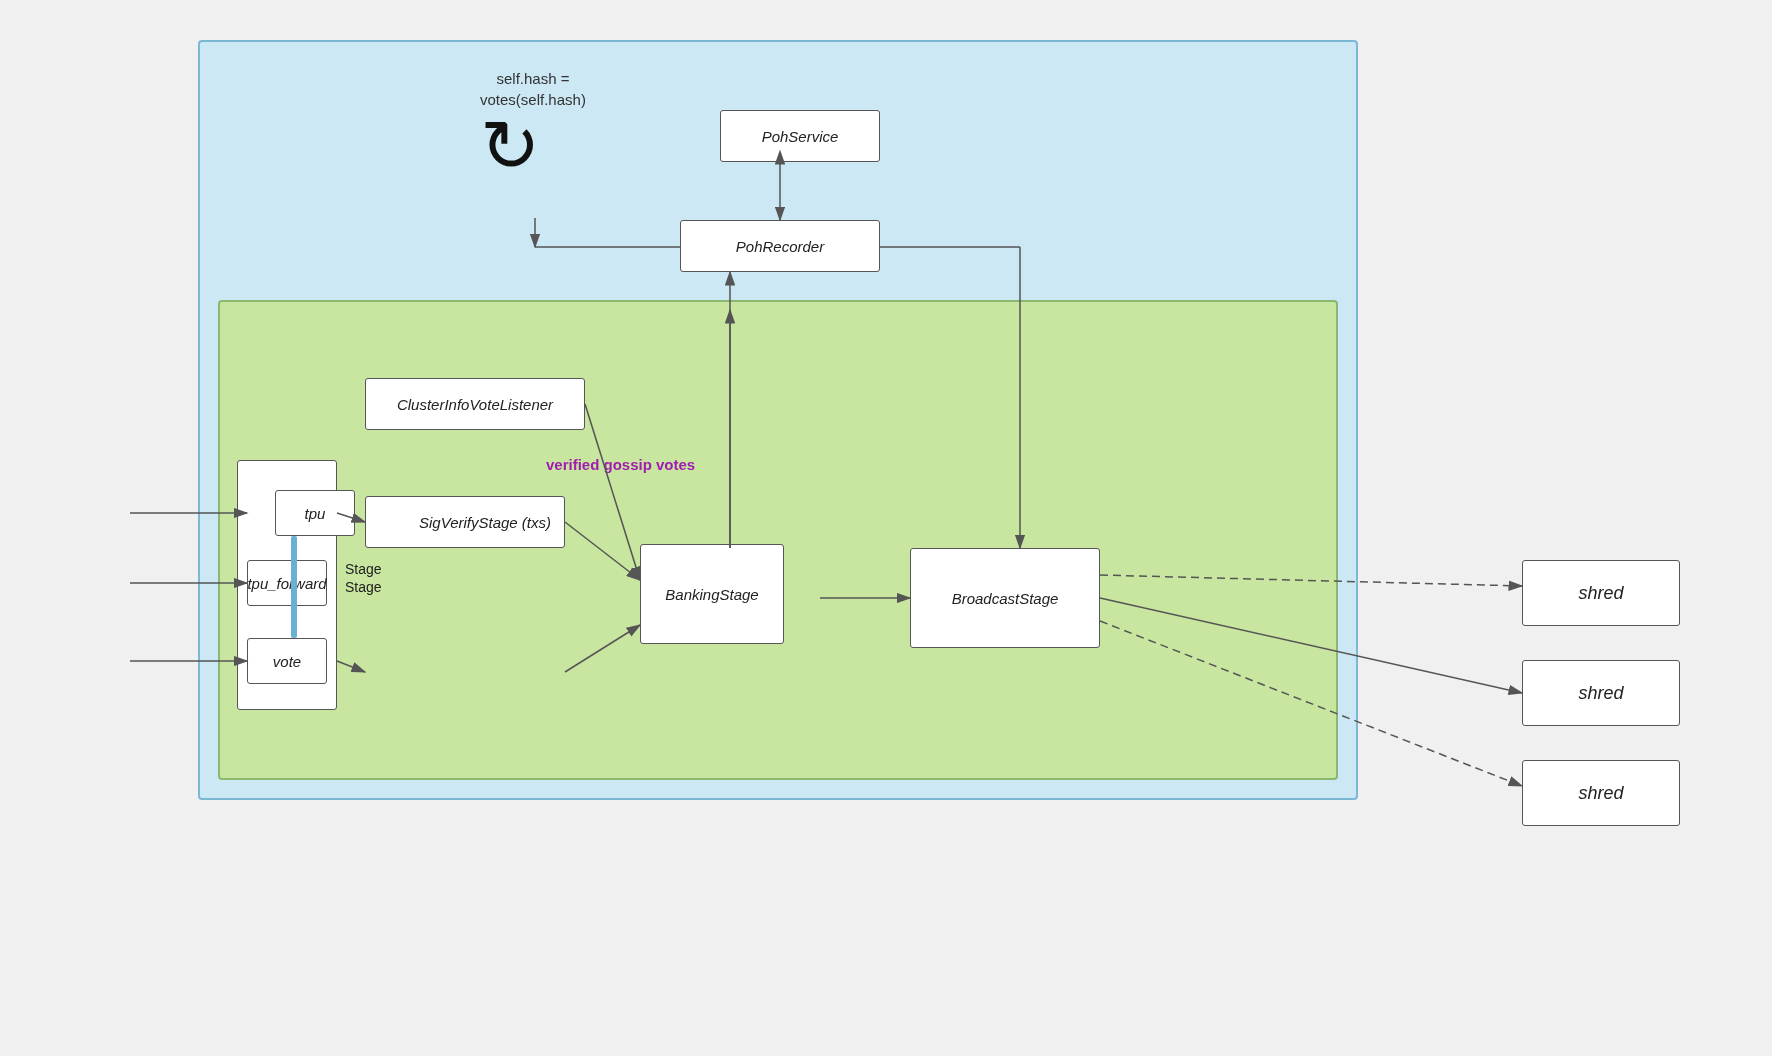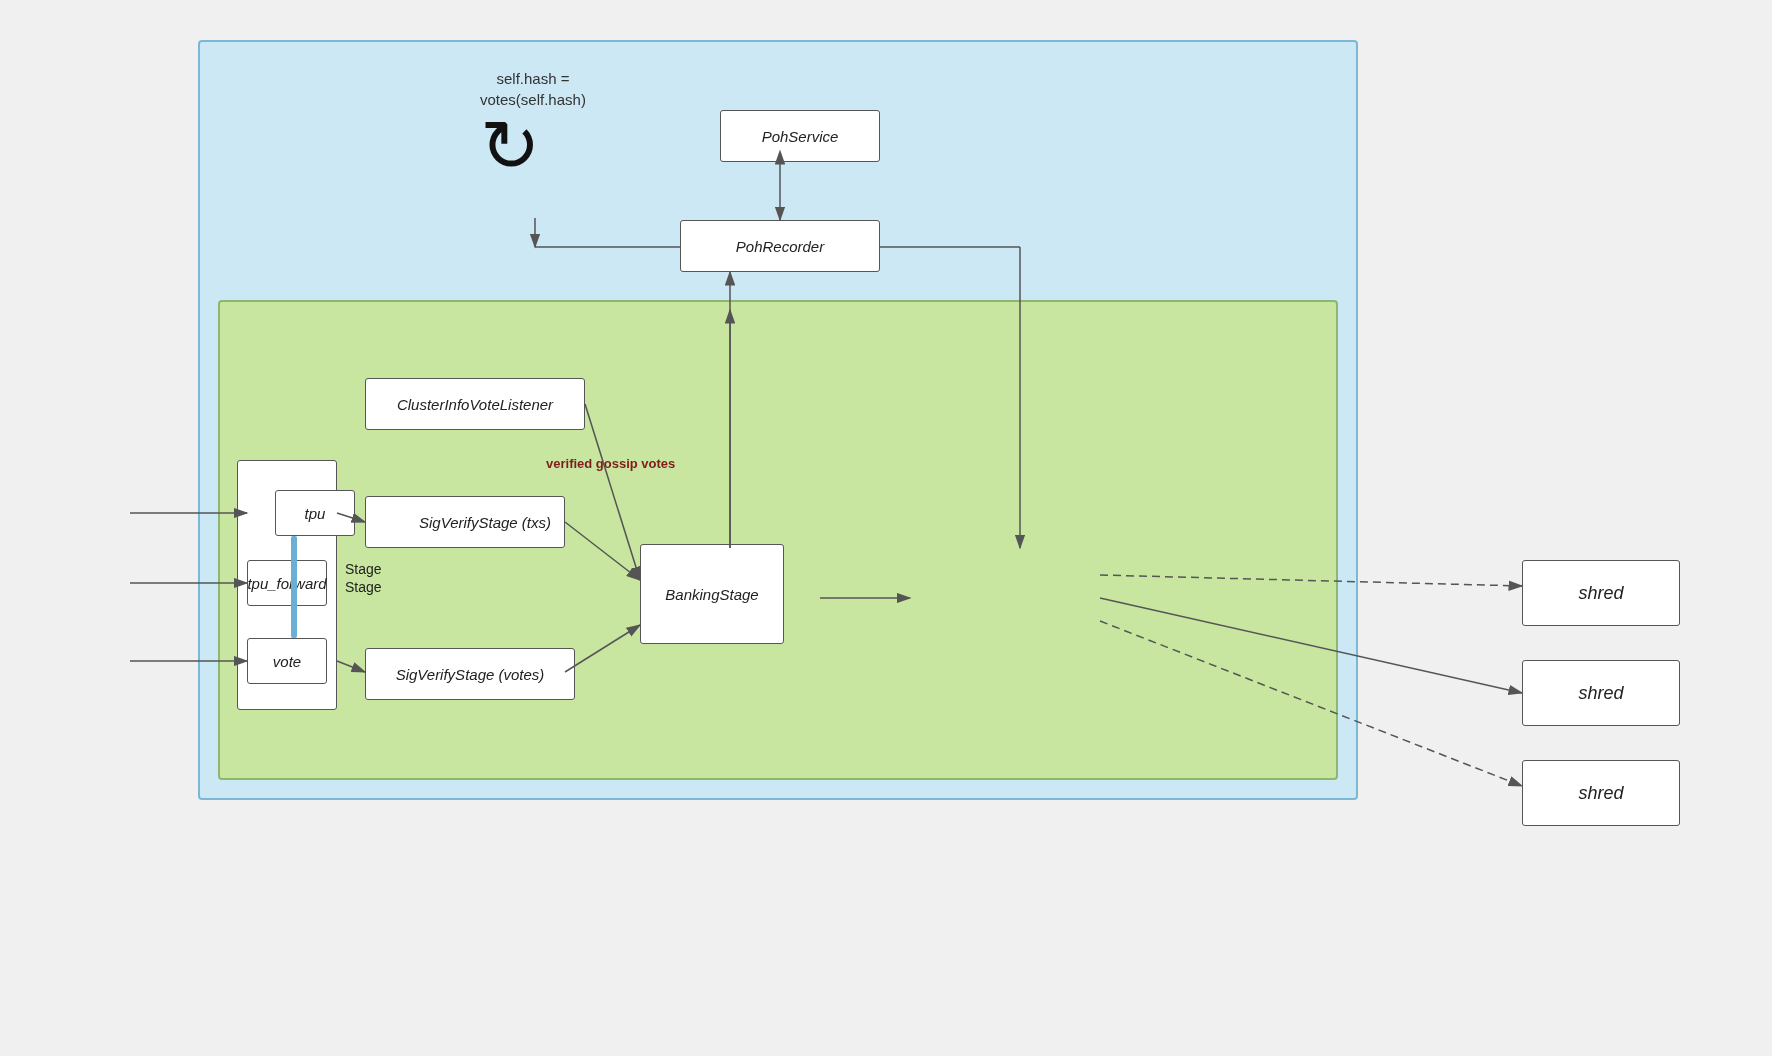--- a/index.html
+++ b/index.html
@@ -103,36 +103,36 @@
   </div>
 
   <div class="box" style="left:680px; top:220px; width:200px; height:52px;">
     <span>PohRecorder</span>
   </div>
 
   <div class="box" style="left:365px; top:378px; width:220px; height:52px;">
     <span>ClusterInfoVoteListener</span>
   </div>
 
-  <div style="position:absolute; left:546px; top:456px; font-size:13px; color:#7f1d1d; font-weight:bold;">
+  <div style="position:absolute; left:546px; top:456px; font-size:15px; color:#a21caf; font-weight:bold;">
     <span>verified gossip votes</span>
   </div>
 
   <div class="box" style="left:365px; top:496px; width:200px; height:52px;padding-left:40px;">
     <span>SigVerifyStage (txs)</span>
   </div>
 
-  <div class="box" style="left:365px; top:648px; width:210px; height:52px;">
-    <span>SigVerifyStage (votes)</span>
-  </div>
 
   <div class="box" style="left:640px; top:544px; width:144px; height:100px;">
     <span>BankingStage</span>
   </div>
 
+  <div class="box" style="left:910px; top:548px; width:190px; height:100px;">
+    <span>BroadcastStage</span>
+  </div>
 
   <div class="fetch-stage-box"></div>
 
   <div class="box" style="left:247px; top:490px; width:80px; height:46px;margin-left:28px;">
     <span>tpu</span>
   </div>
 
   <div class="box" style="left:247px; top:560px; width:80px; height:46px;">
     <span>tpu_forward</span>
   </div>

